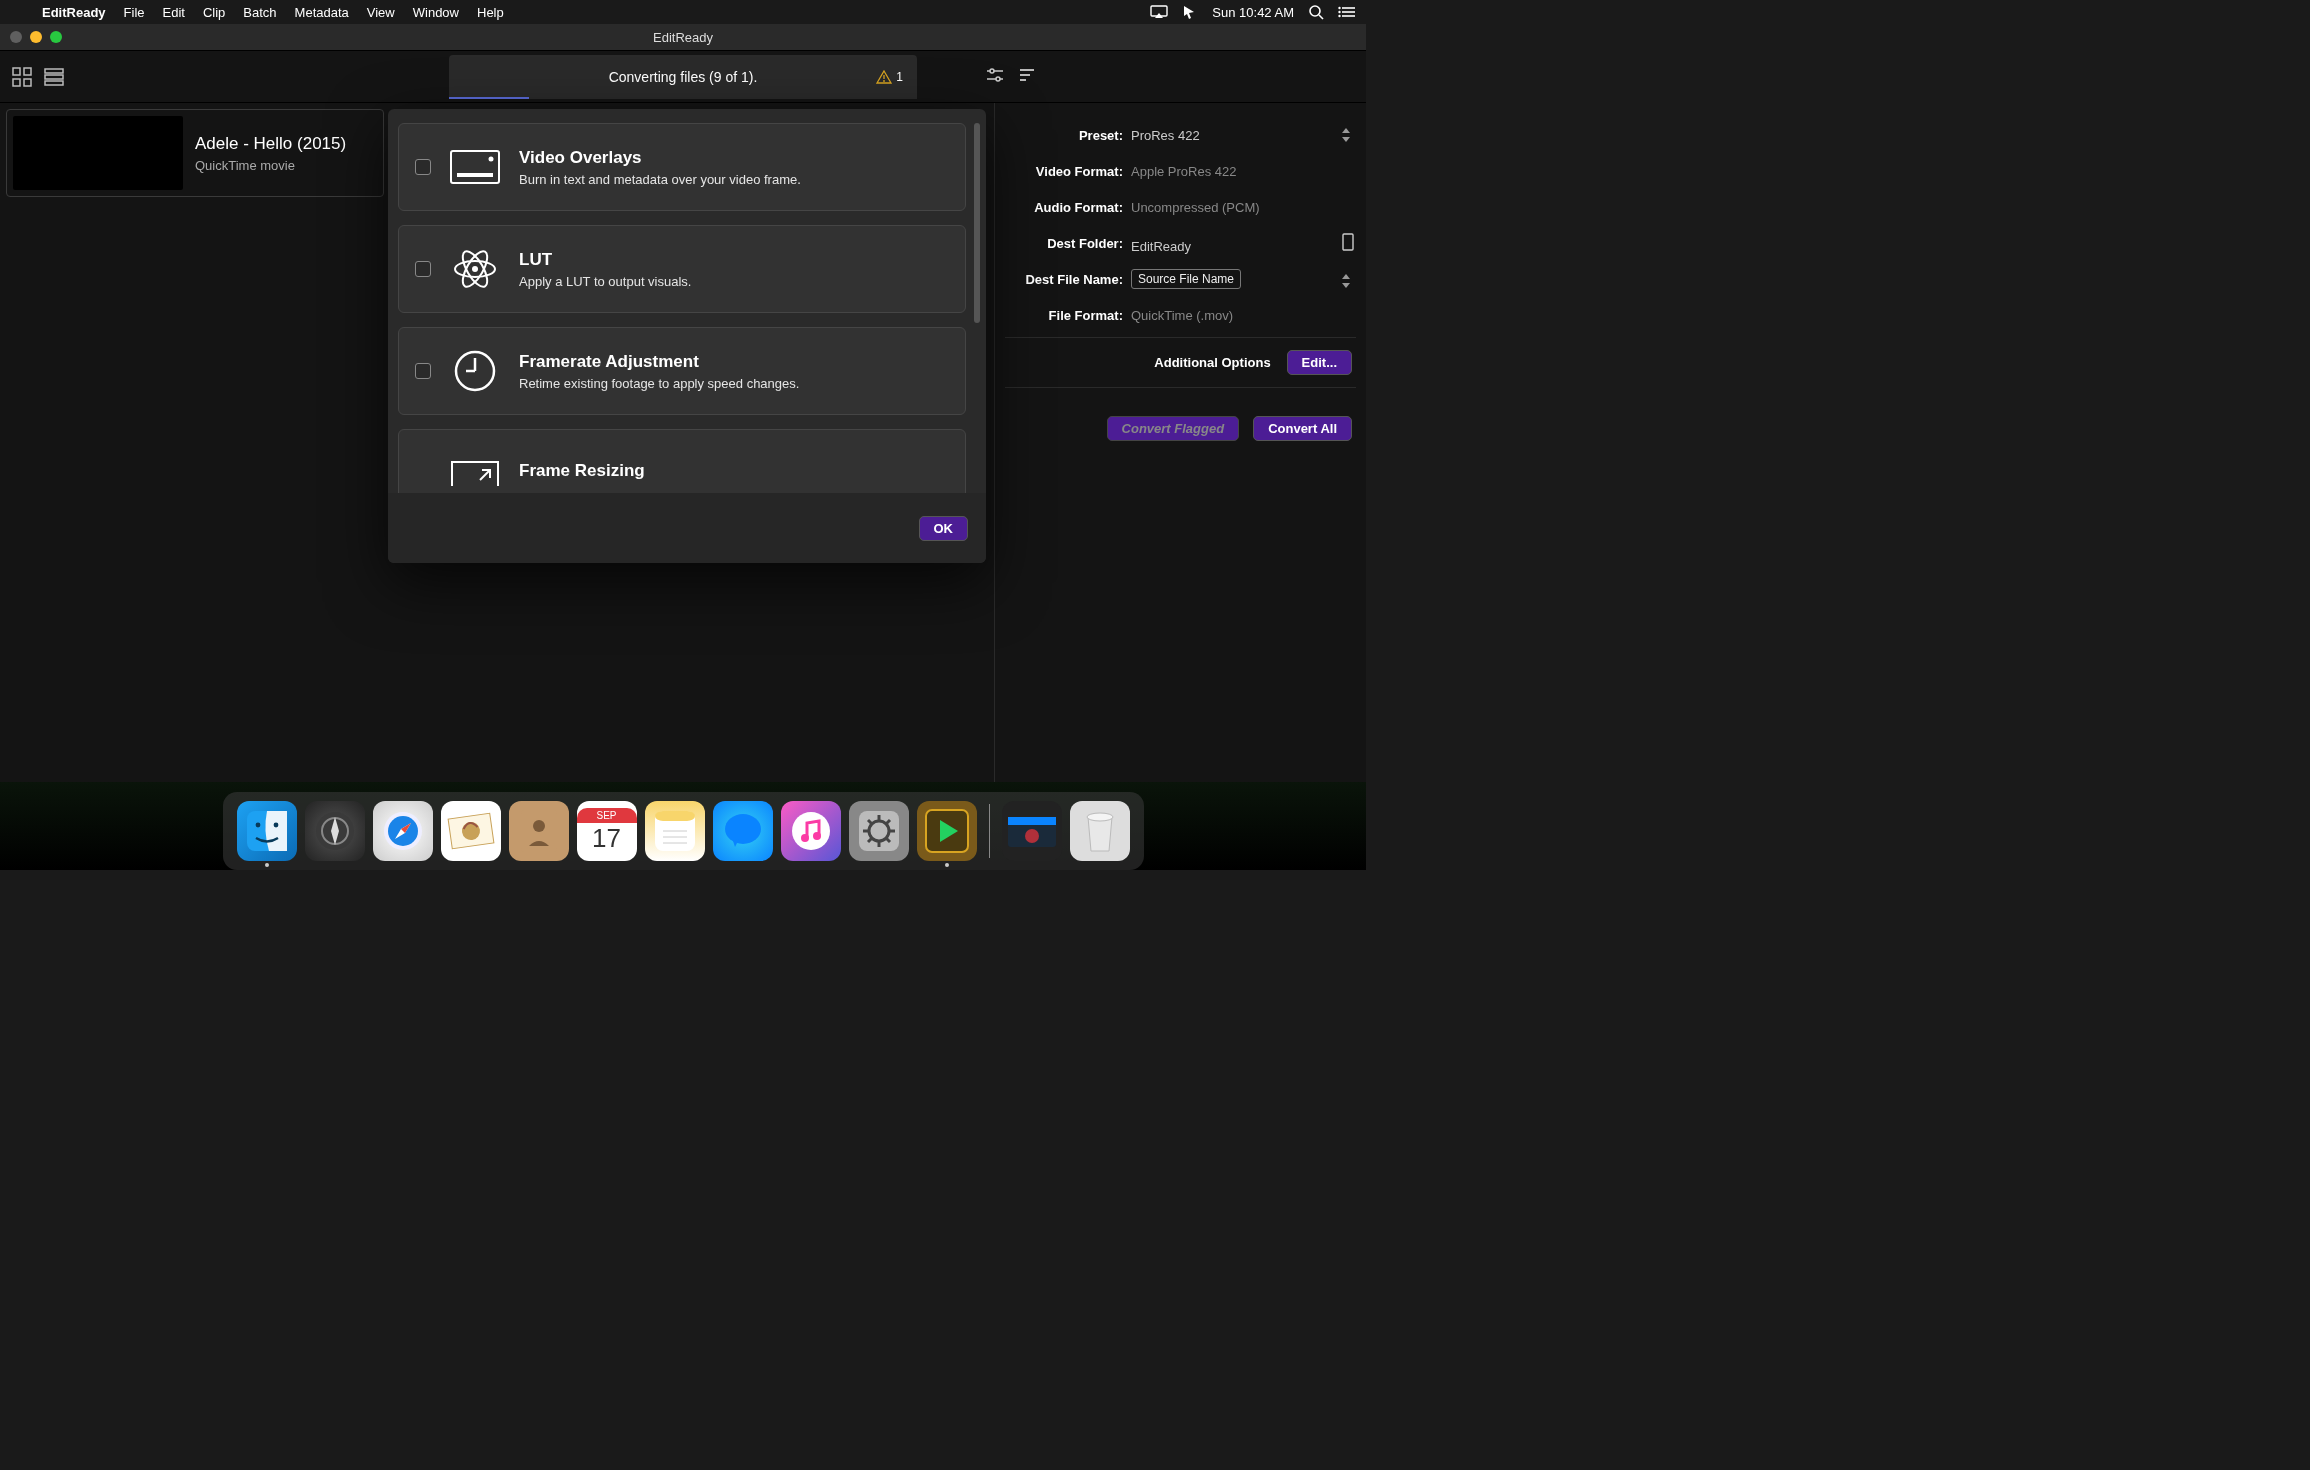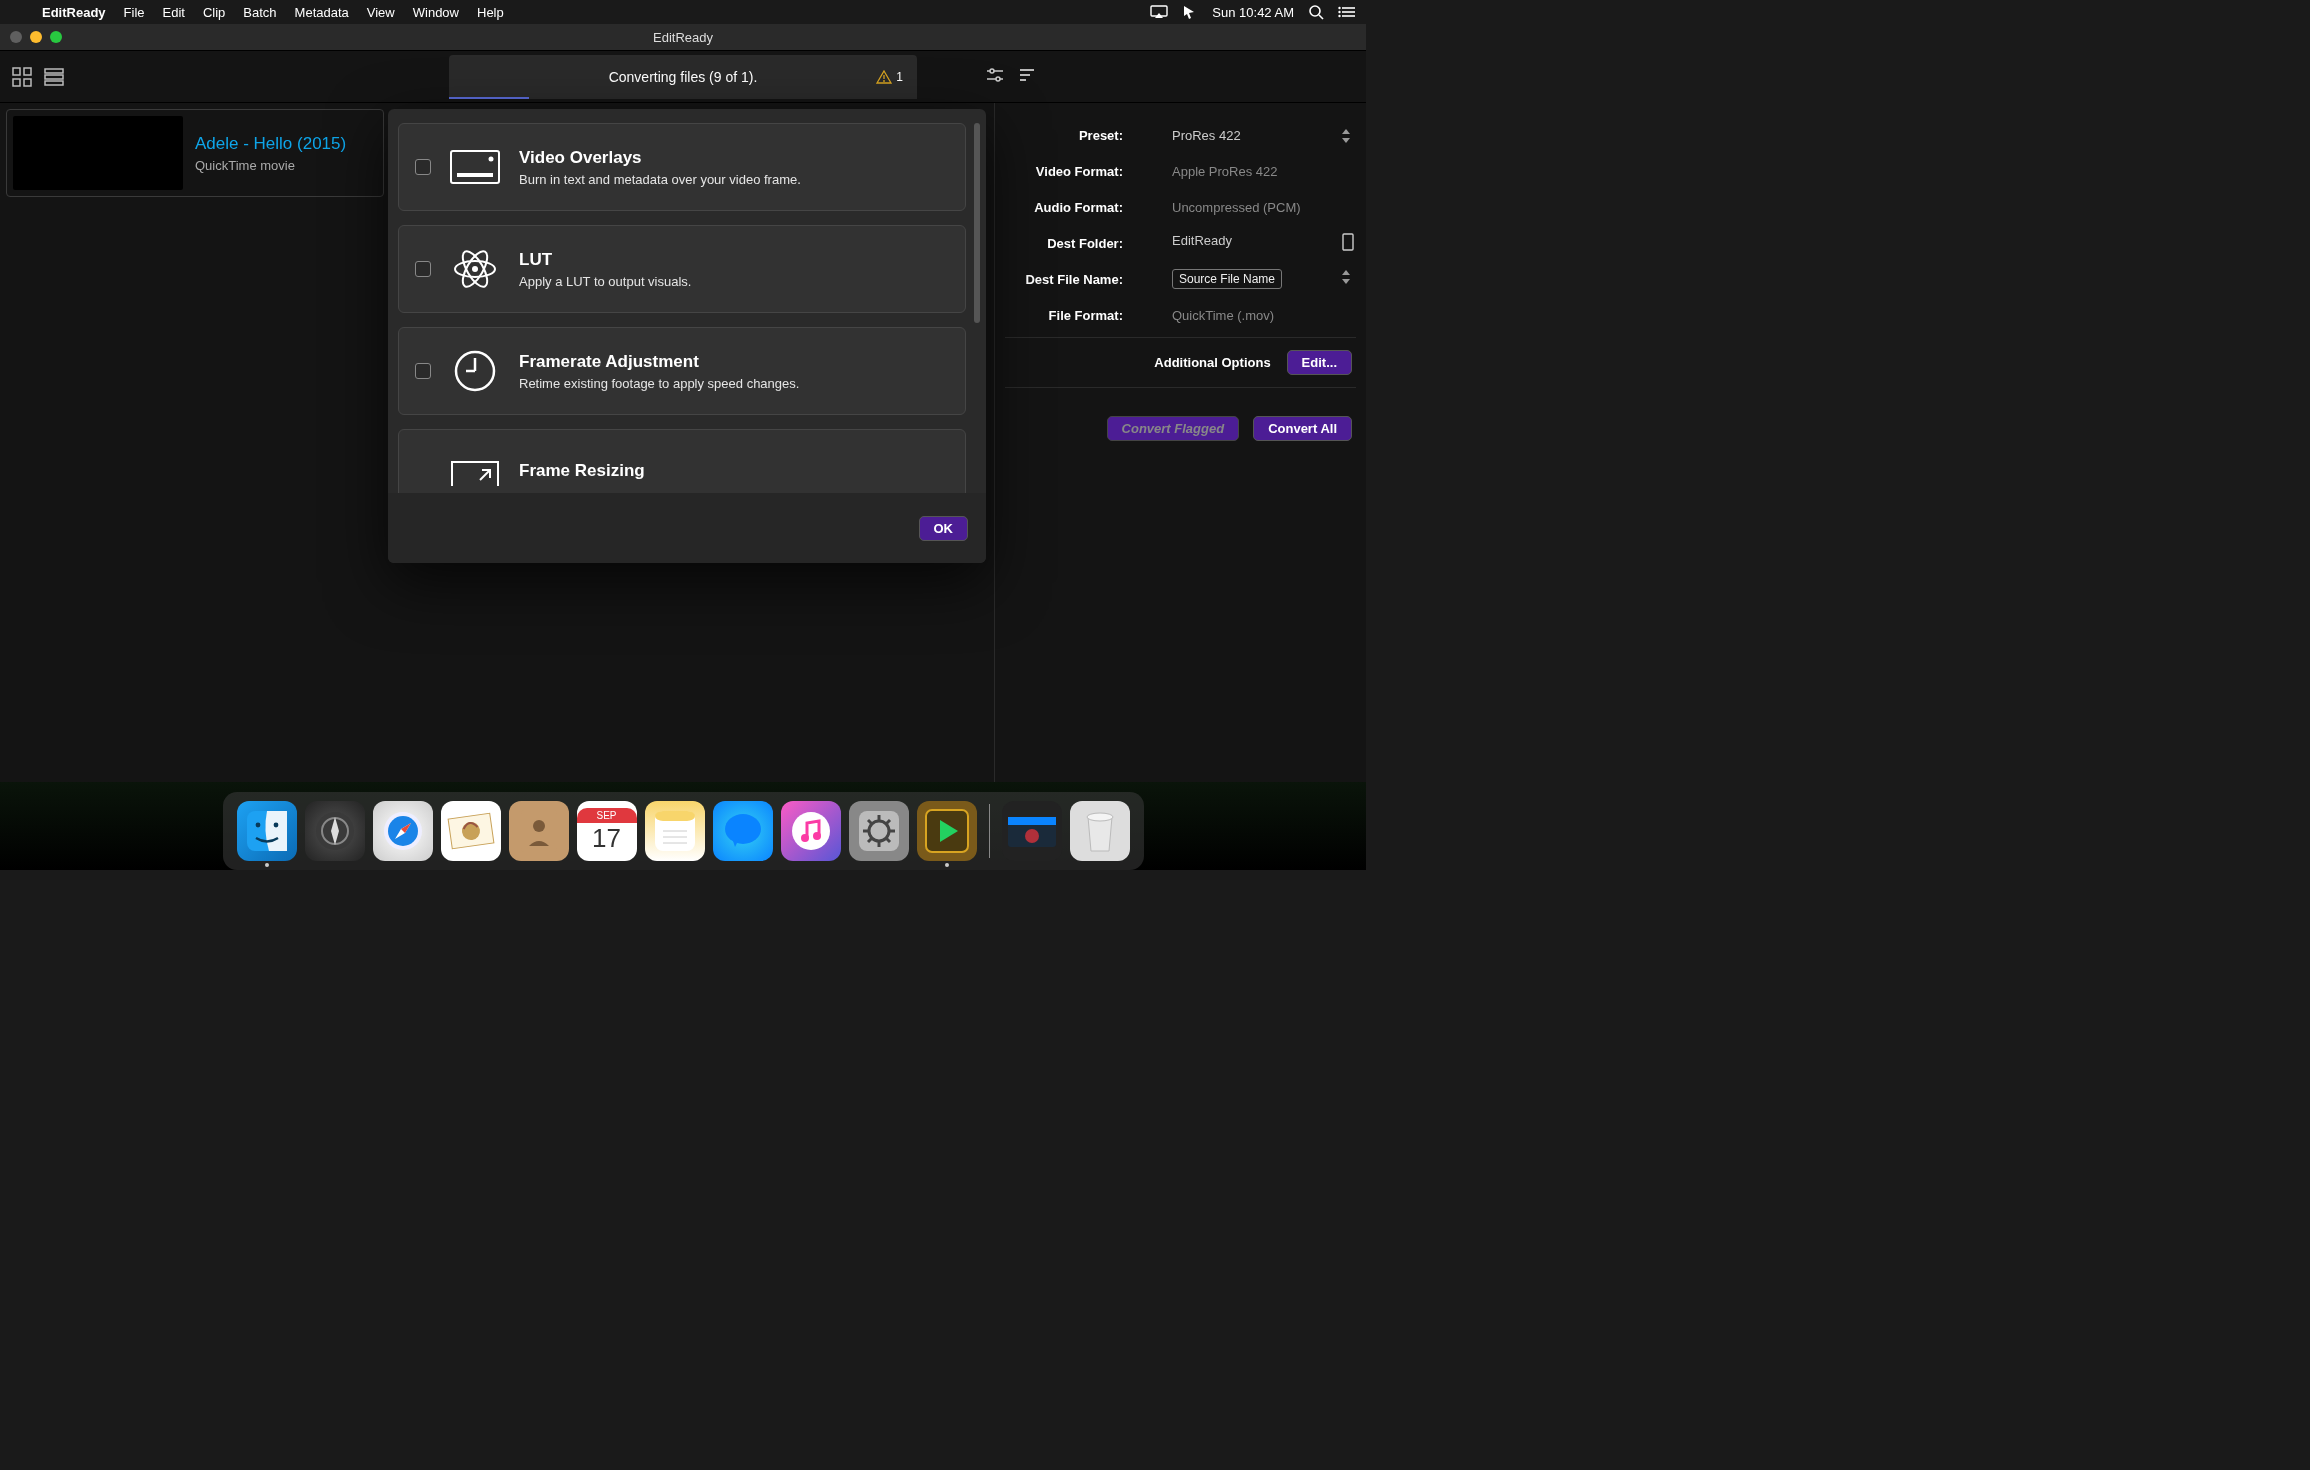--- a/index.html
+++ b/index.html
@@ -106,36 +106,36 @@
   .clip-list { width: 390px; padding: 6px; }
   .clip-item {
     display: flex;
     border: 1px solid #3a3a3a;
     border-radius: 4px;
     padding: 6px;
     gap: 12px;
     align-items: center;
   }
   .clip-thumb { width: 170px; height: 74px; background: #000; border-radius: 2px; }
-  .clip-meta .ctitle { font-size: 17px; color: #0ea5e9; margin-bottom: 4px; }
+  .clip-meta .ctitle { font-size: 17px; color: #ffffff; margin-bottom: 4px; }
   .clip-meta .csub   { font-size: 13px; color: #aaa; }
 
   .center-gap { flex: 1; }
 
   
   .rightpanel {
     width: 372px;
     padding: 14px 10px 10px 10px;
     border-left: 1px solid #2a2a2a;
     font-size: 13px;
     color: #ddd;
   }
   .rrow { display: flex; align-items: center; height: 36px; }
   .rrow .rlabel { width: 126px; text-align: right; padding-right: 8px; font-weight: 600; color: #fff; font-size: 13px;}
-  .rrow .rval   { flex: 1; color: #ccc; position: relative; display:flex; align-items:flex-start;margin-left:41px;}
+  .rrow .rval   { flex: 1; color: #ccc; position: relative; display:flex; align-items:flex-end;}
   .rrow .rval.muted { color: #888; }
   .stepper {
     width: 10px; height: 16px; position: absolute; right: 4px;
     display:flex; flex-direction:column; justify-content:center; color:#888;
   }
   .dest-token {
     display:inline-block;
     border: 1px solid #777;
     border-radius: 3px;
     padding: 2px 6px;

